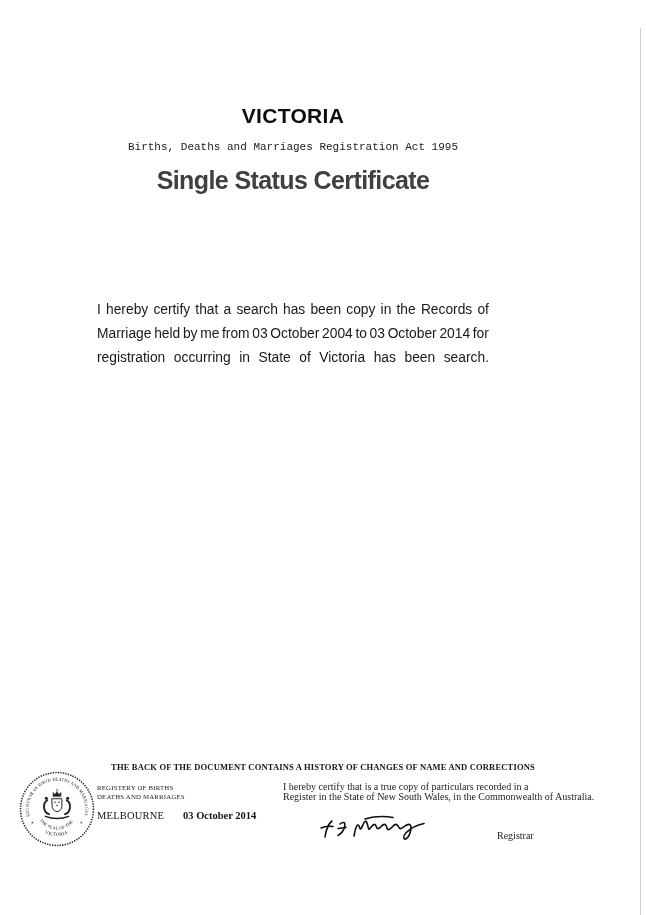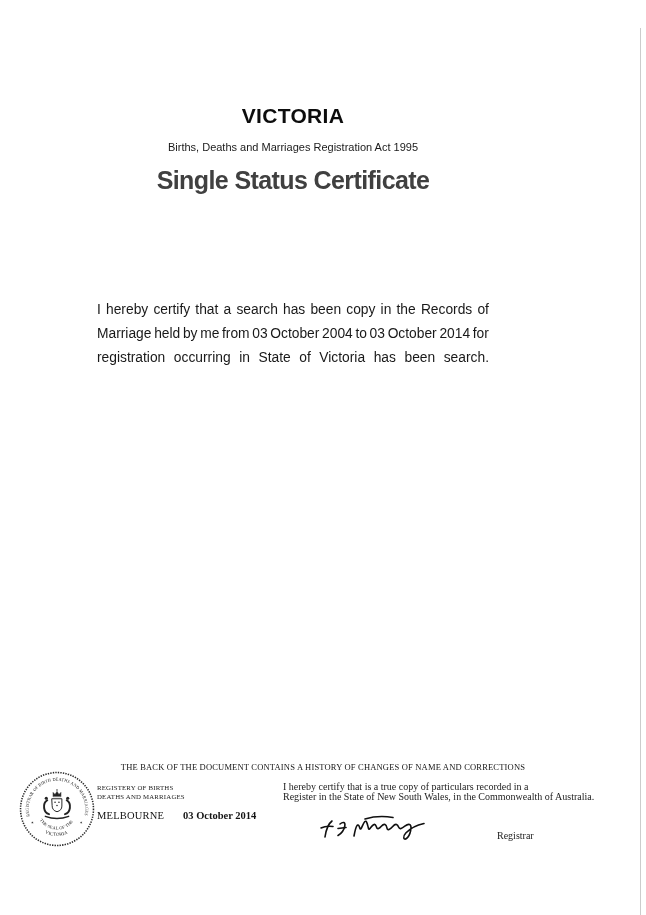--- a/index.html
+++ b/index.html
@@ -4,27 +4,27 @@
 <style>
   html,body{margin:0;padding:0;background:#ffffff;}
   .page{
     position:relative;width:646px;height:913px;background:#ffffff;overflow:hidden;
     font-family:"Liberation Sans",sans-serif;color:#111;margin-top:28px;
   }
   .edge-line{position:absolute;left:640px;top:0;width:1px;height:915px;background:#cccccc;}
 
   .head-block{position:absolute;left:97px;width:392px;text-align:center;}
   .state-title{top:76px;font-size:21px;font-weight:bold;letter-spacing:.3px;color:#0d0d0d;}
-  .act-title{top:113px;font-size:11px;color:#1a1a1a;}
+  .act-title{top:113px;font-size:11px;color:#1a1a1a;font-family:Liberation Mono, monospace;}
   .cert-heading{top:138px;font-size:25px;font-weight:bold;letter-spacing:-.6px;color:#404040;}
 
   .body-block{position:absolute;left:97px;top:270px;width:392px;font-size:13.8px;color:#191919;}
   .jline{display:flex;justify-content:space-between;height:24px;line-height:24px;white-space:nowrap;}
   .back-notice{position:absolute;left:0;top:734px;width:646px;text-align:center;
-    font-family:"Liberation Serif",serif;font-weight:normal;font-size:8.5px;letter-spacing:.18px;color:#151515;}
+    font-family:"Liberation Serif",serif;font-weight:bold;font-size:8.5px;letter-spacing:.18px;color:#151515;}
 
   .seal{position:absolute;left:18px;top:742px;}
 
   .registry-block{position:absolute;left:97px;top:755px;font-family:"Liberation Serif",serif;
     font-size:6.8px;line-height:9px;letter-spacing:.2px;color:#1c1c1c;}
   .certify-block{position:absolute;left:283px;top:754px;font-family:"Liberation Serif",serif;
     font-size:10px;line-height:9.5px;color:#1c1c1c;}
 
   .place{position:absolute;left:97px;top:782px;font-family:"Liberation Serif",serif;font-size:10.5px;letter-spacing:.2px;color:#141414;}
   .date{position:absolute;left:183px;top:782px;font-family:"Liberation Serif",serif;font-weight:bold;font-size:10.5px;color:#141414;}

